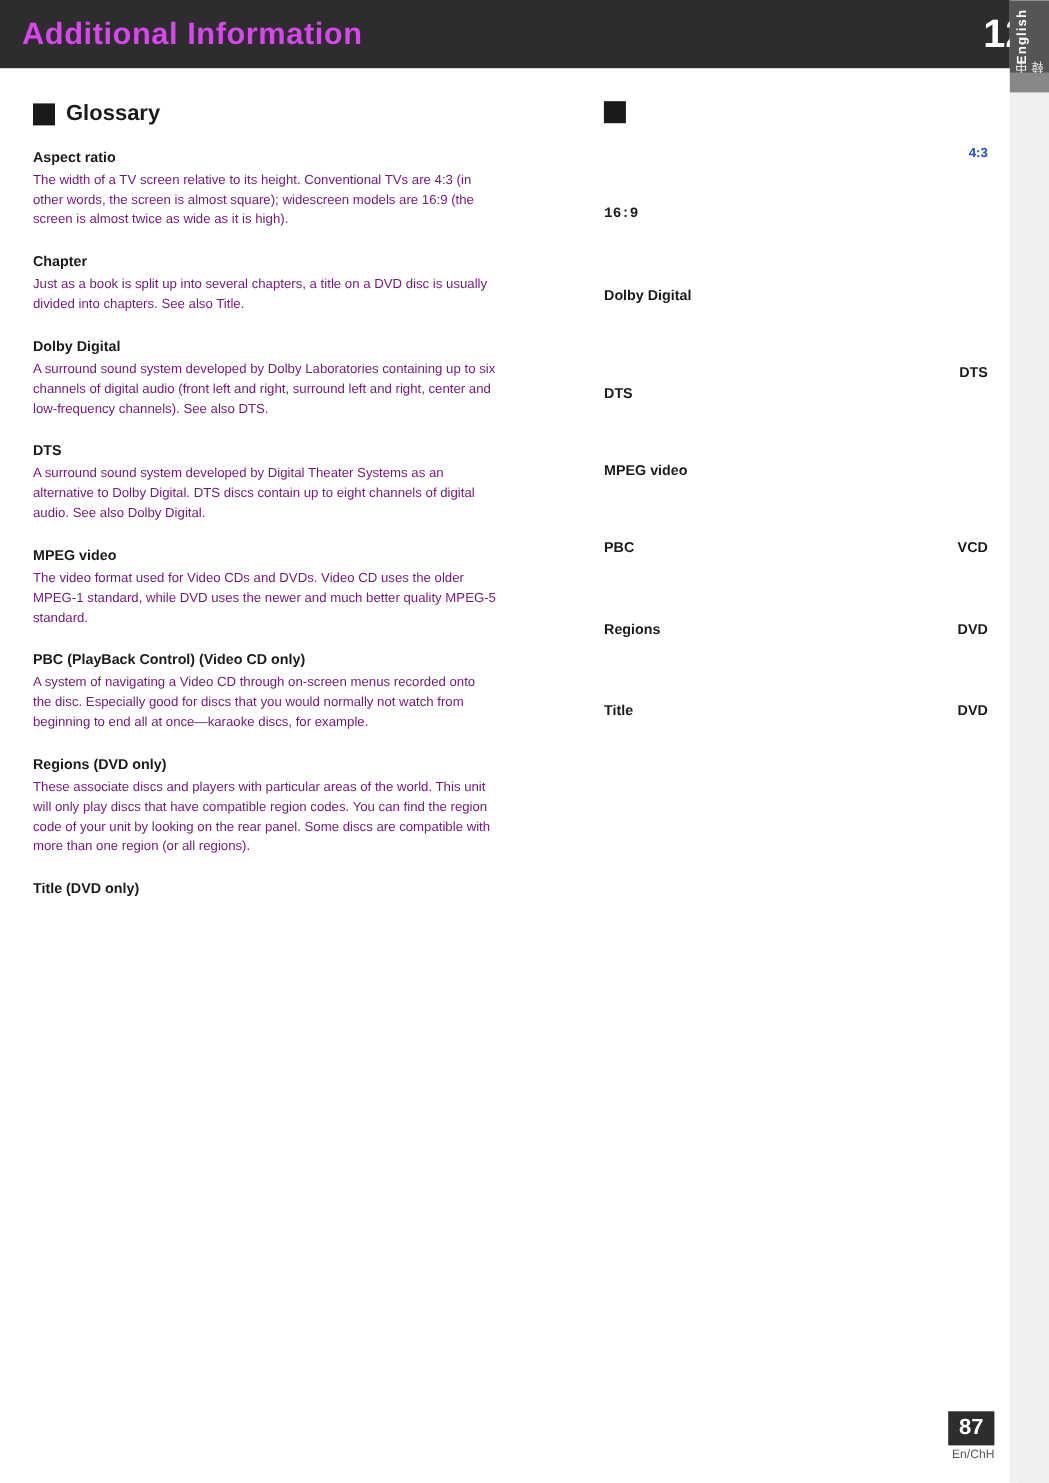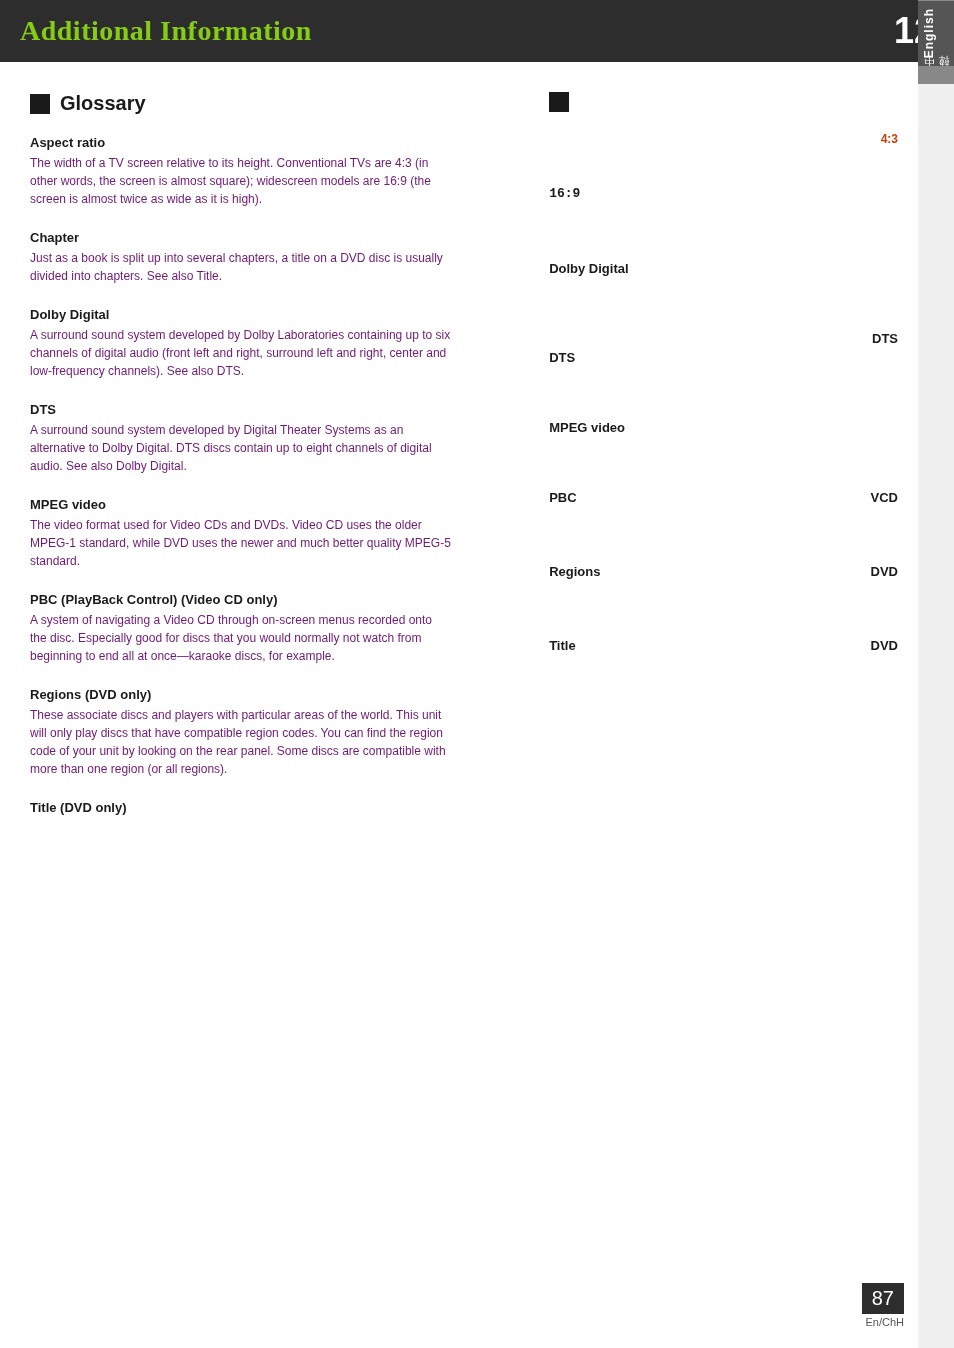--- a/index.html
+++ b/index.html
@@ -21,23 +21,22 @@
       padding: 10px 20px;
       display: flex;
       align-items: center;
       justify-content: space-between;
       min-height: 60px;
     }
 
     .header-title {
       font-size: 28px;
       font-weight: bold;
-      color: #84cc16;
+      color: #d946ef;
       letter-spacing: 0.5px;
-      font-family: Liberation Serif, serif;
     }
 
     .chapter-number {
       font-size: 36px;
       font-weight: bold;
       color: #ffffff;
       min-width: 60px;
       text-align: right;
     }
 
@@ -161,40 +160,40 @@
     
     .footer {
       position: absolute;
       bottom: 20px;
       right: 50px;
       text-align: right;
     }
 
     .footer-page {
       font-size: 20px;
-      font-weight: normal;
+      font-weight: bold;
       color: #ffffff;
       background: #2d2d2d;
       padding: 4px 10px;
       display: inline-block;
       margin-bottom: 2px;
     }
 
     .footer-lang {
       font-size: 11px;
       color: #555;
       display: block;
     }
 
     
     .aspect-note {
       text-align: right;
       font-size: 12px;
       font-weight: bold;
-      color: #c2410c;
+      color: #1d4ed8;
       margin-bottom: 4px;
     }
   </style>
 </head>
 <body>
 
 <div class="header-bar">
   <span class="header-title">Additional Information</span>
   <span class="chapter-number">12</span>
 </div>

